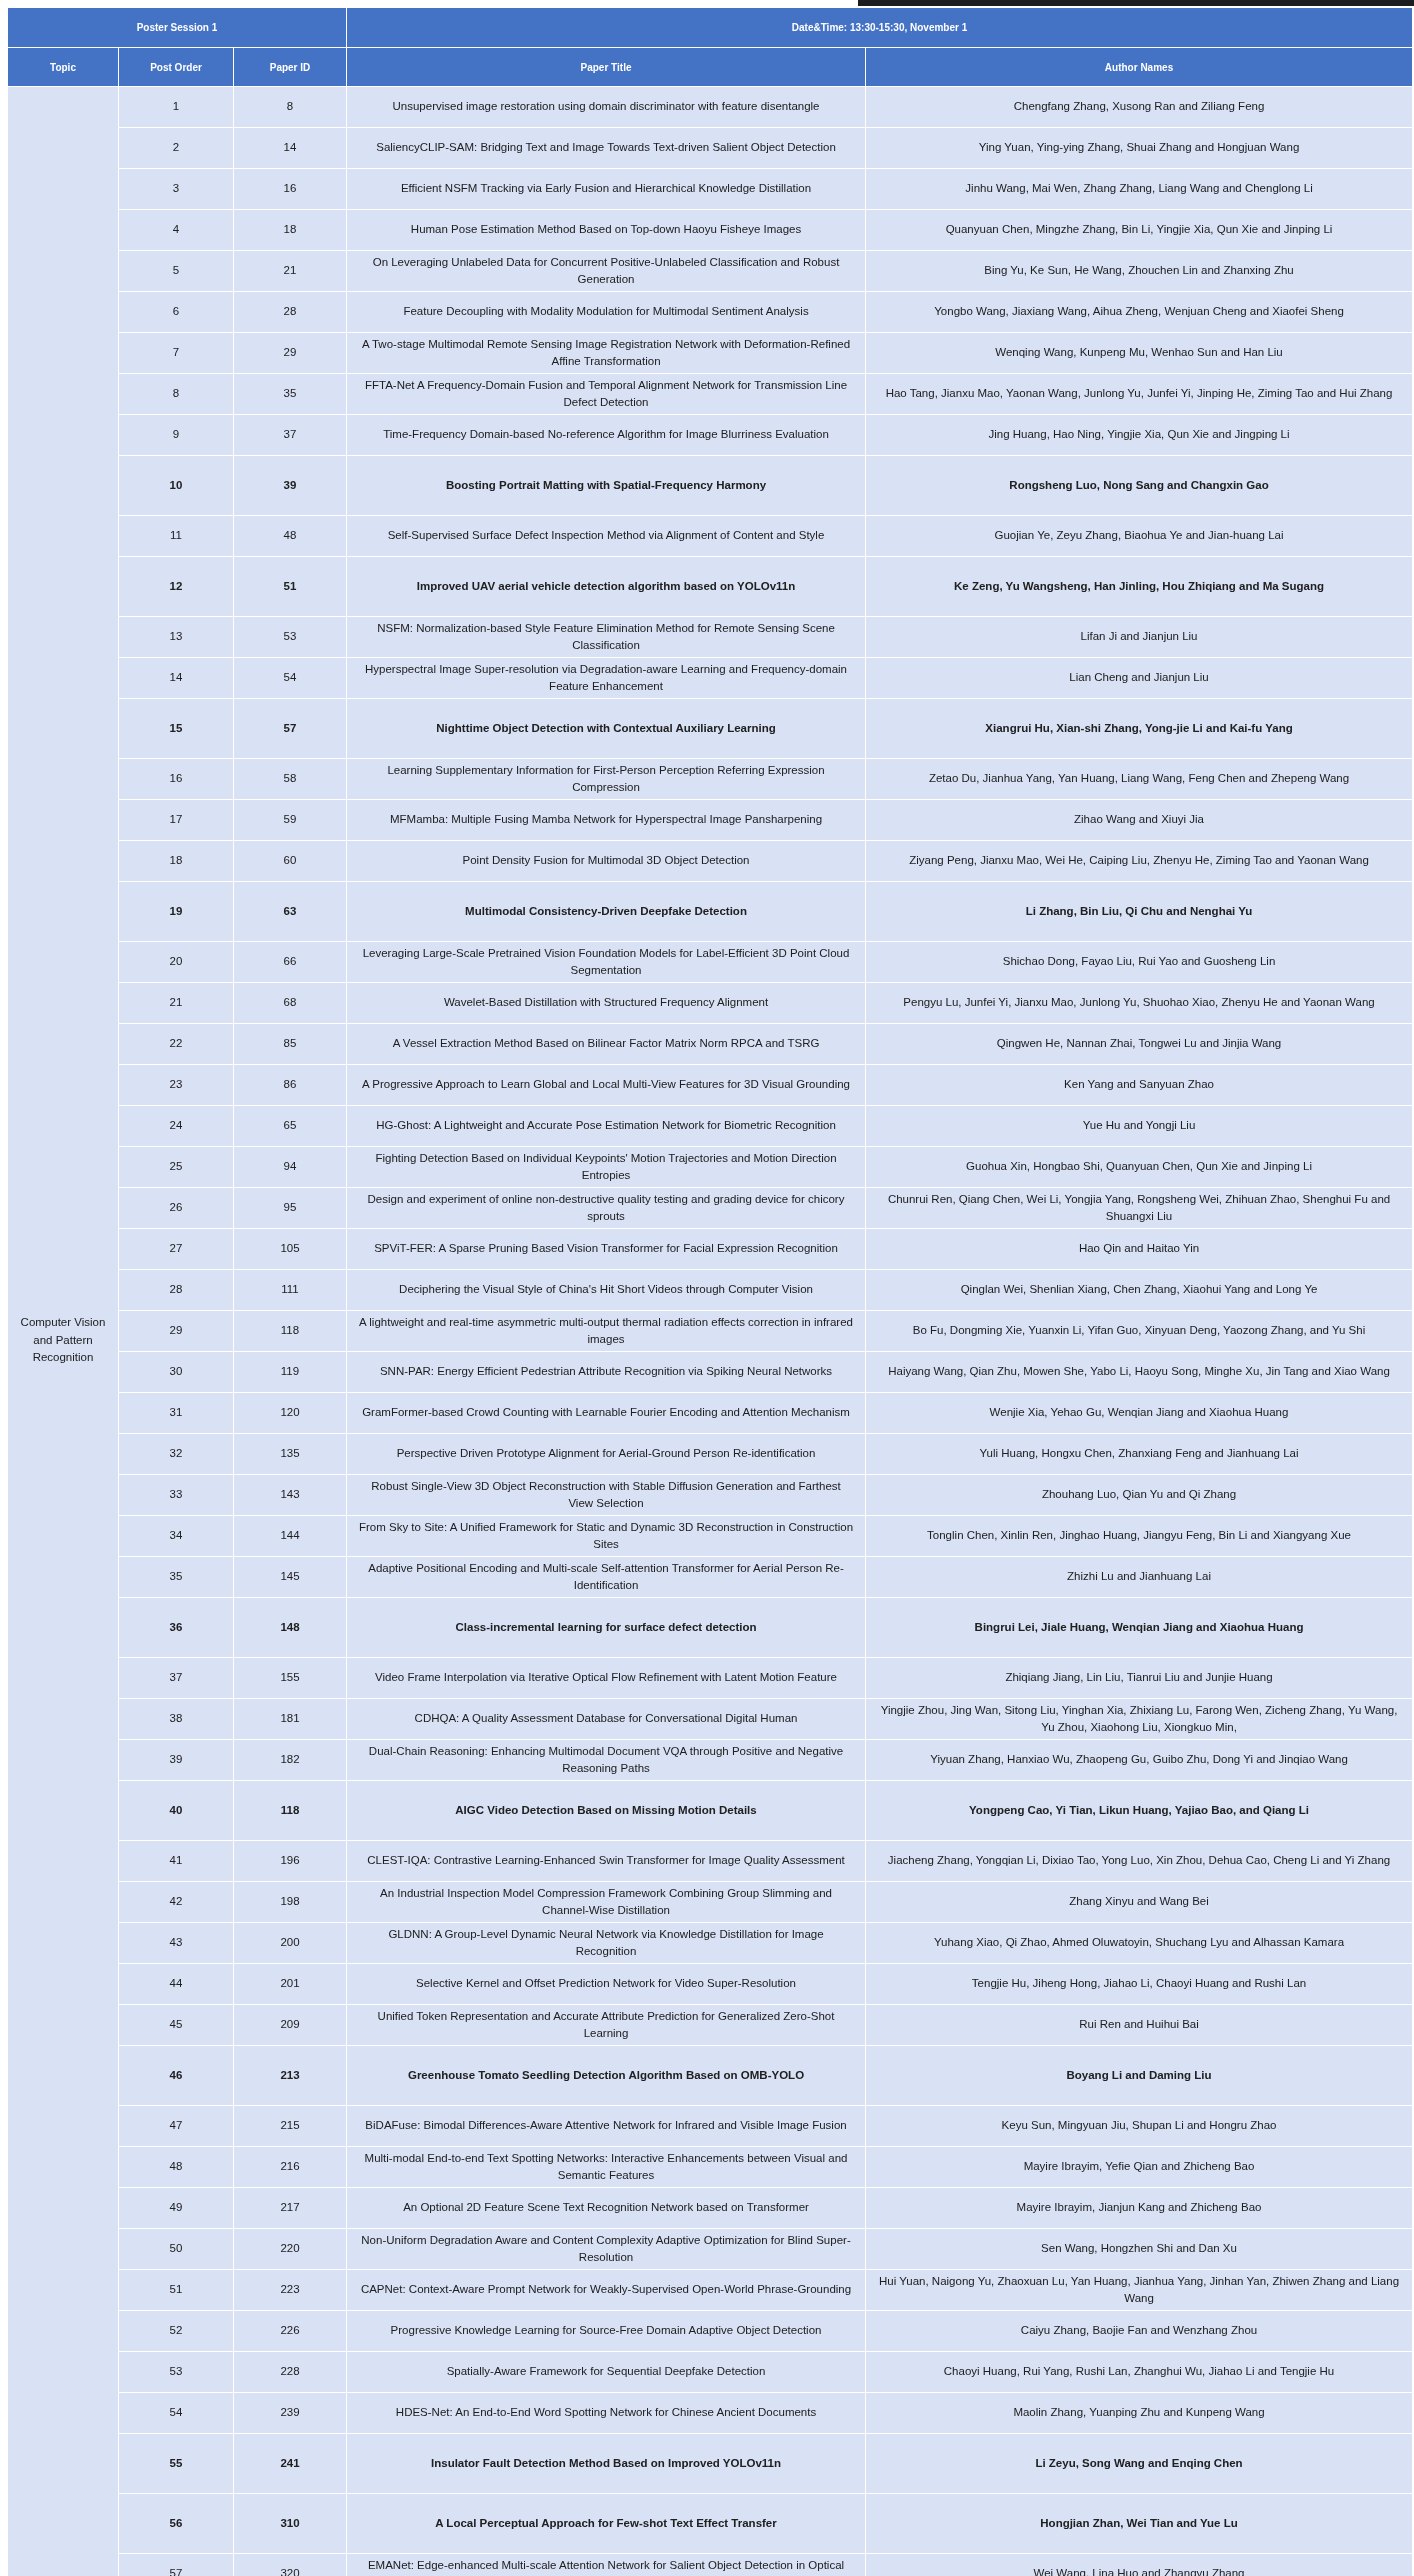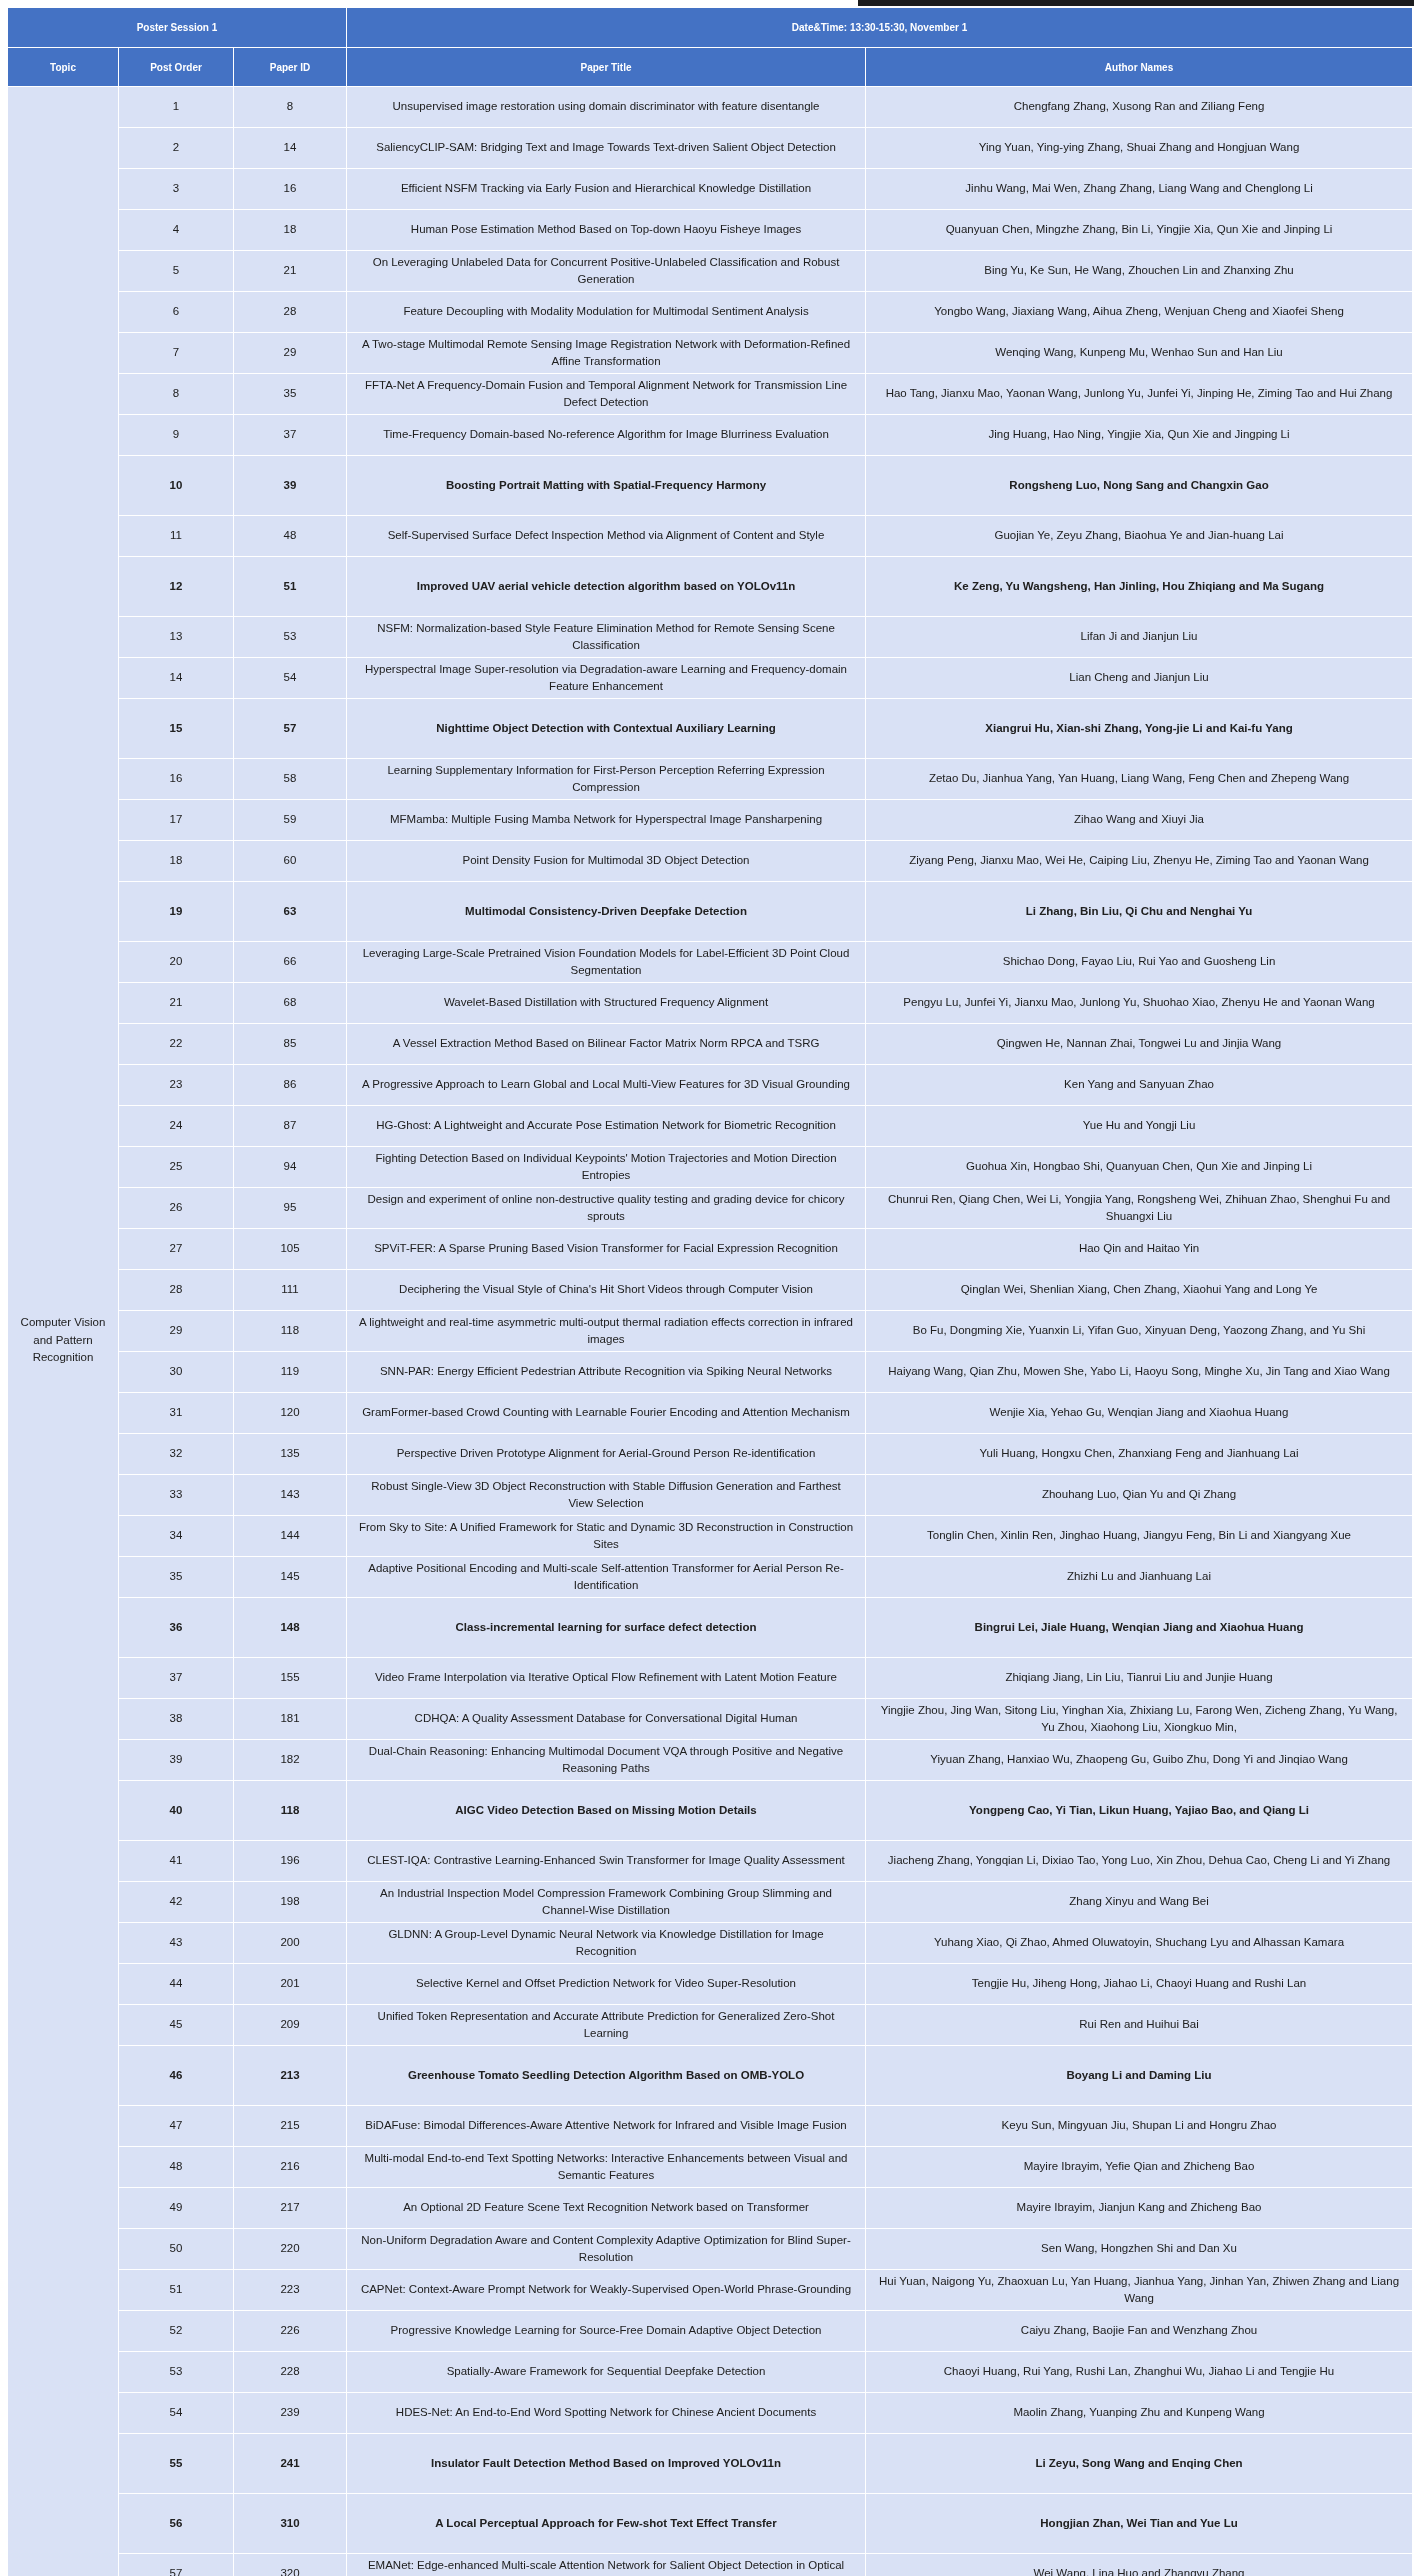--- a/index.html
+++ b/index.html
@@ -228,21 +228,21 @@
     <td class="cell-authors">Qingwen He, Nannan Zhai, Tongwei Lu and Jinjia Wang</td>
   </tr>
         <tr>
     <td class="cell-order">23</td>
     <td class="cell-id">86</td>
     <td class="cell-title">A Progressive Approach to Learn Global and Local Multi-View Features for 3D Visual Grounding</td>
     <td class="cell-authors">Ken Yang and Sanyuan Zhao</td>
   </tr>
         <tr>
     <td class="cell-order">24</td>
-    <td class="cell-id">87</td>
+    <td class="cell-id">65</td>
     <td class="cell-title">HG-Ghost: A Lightweight and Accurate Pose Estimation Network for Biometric Recognition</td>
     <td class="cell-authors">Yue Hu and Yongji Liu</td>
   </tr>
         <tr>
     <td class="cell-order">25</td>
     <td class="cell-id">94</td>
     <td class="cell-title">Fighting Detection Based on Individual Keypoints' Motion Trajectories and Motion Direction Entropies</td>
     <td class="cell-authors">Guohua Xin, Hongbao Shi, Quanyuan Chen, Qun Xie and Jinping Li</td>
   </tr>
         <tr>

